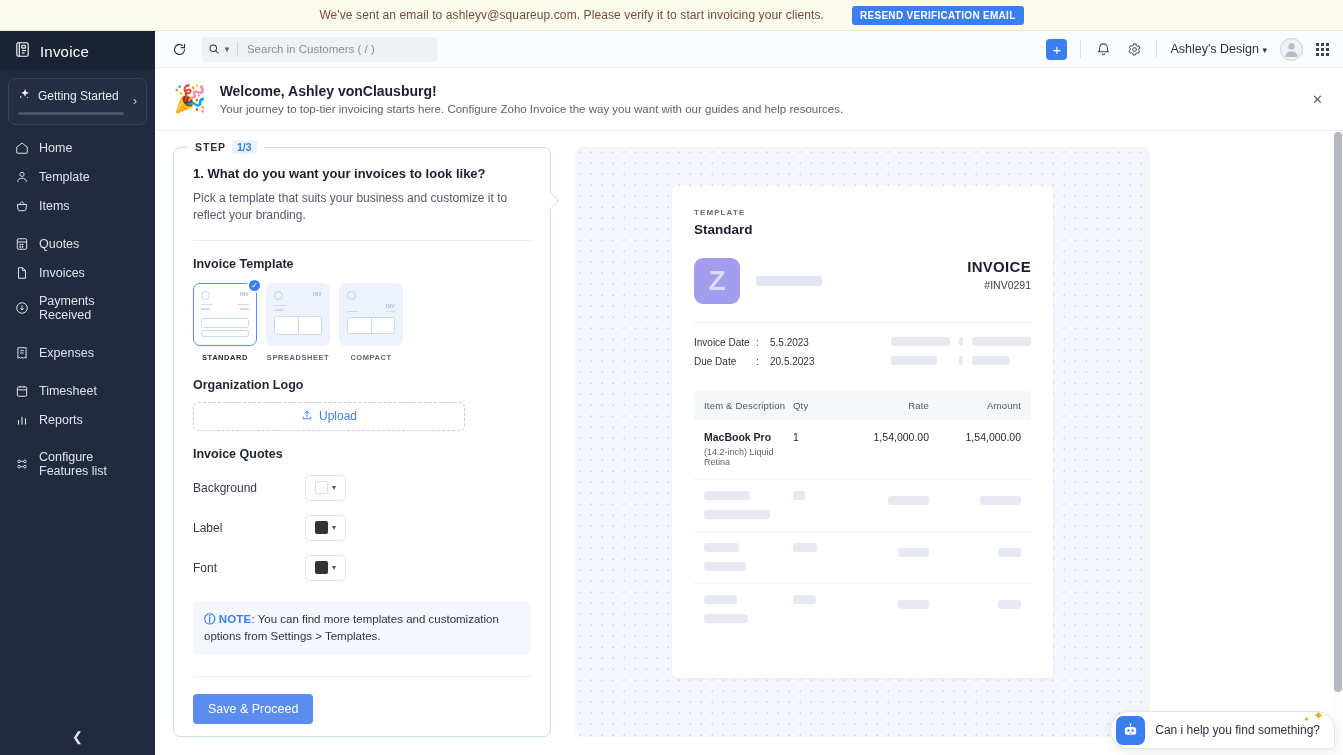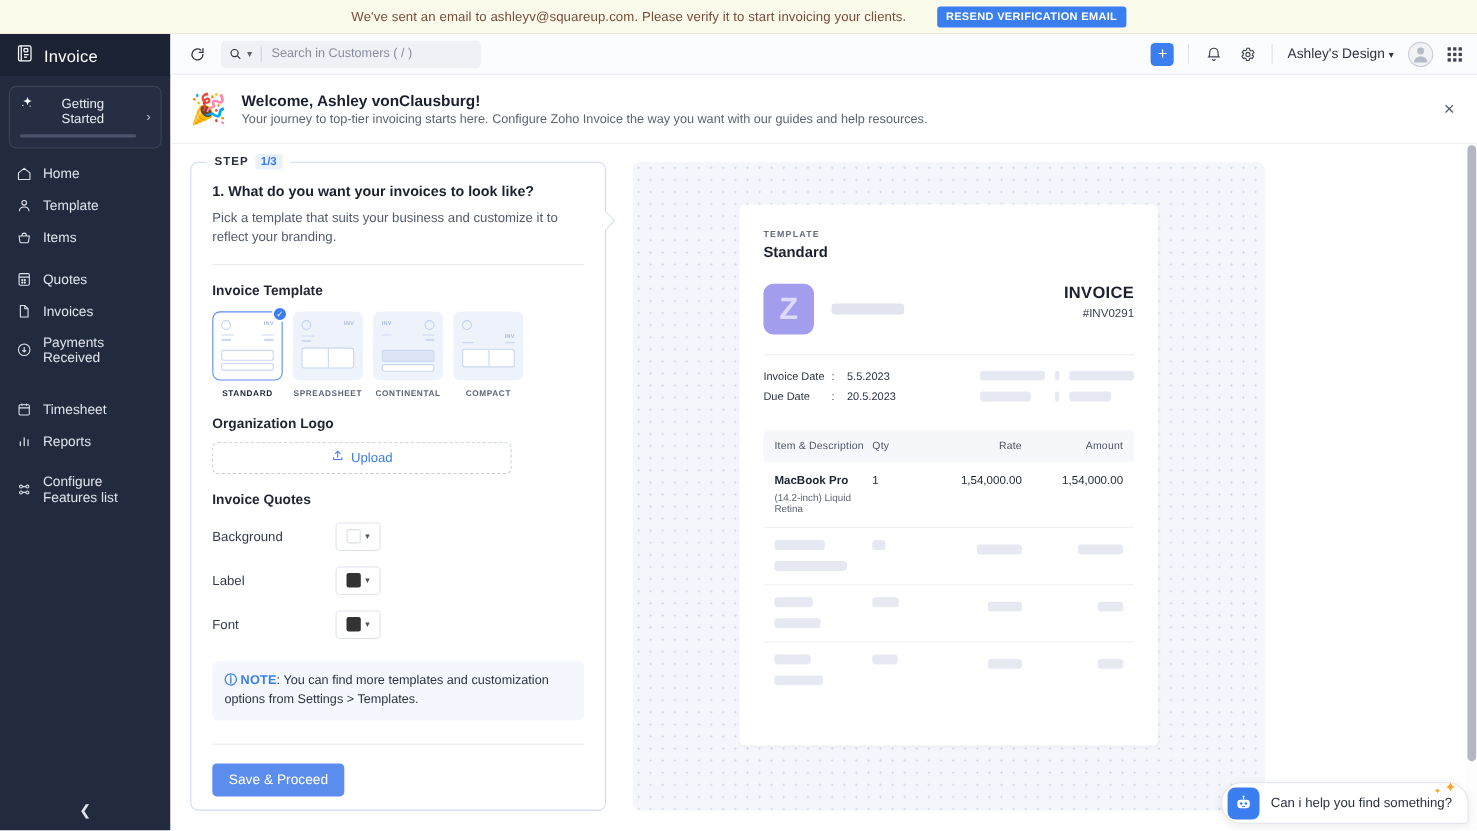--- a/index.html
+++ b/index.html
@@ -37,21 +37,21 @@
     height: 38px;
   }
   .brand-name { font-size: 15px; font-weight: 400; color: #ffffff; letter-spacing: .2px; }
   .gs-wrap { padding: 9px 8px 4px 8px; }
   .gs-card {
     border: 1px solid #3a4459; border-radius: 7px; background: #252e43;
     padding: 8px 9px 9px 9px; display: flex; align-items: flex-start; gap: 7px;
     cursor: pointer; position: relative;
   }
   .gs-left { flex: 1; }
-  .gs-row { display: flex; gap: 25px; }
+  .gs-row { display: flex; align-items: center; gap: 7px; }
   .gs-label { font-size: 12px; color: #e9ecf3; }
   .gs-bar { height: 3px; background: #49536b; border-radius: 2px; margin-top: 7px; width: 100%; }
   .gs-chev { color: #c3c9d6; font-size: 12px; align-self: center; margin-left: 2px; }
 
   .nav { margin-top: 4px; }
   .nav-item {
     display: flex; align-items: center; gap: 10px;
     padding: 7px 14px; font-size: 12.5px; color: #dfe3ec; cursor: pointer;
   }
   .nav-item .ico { width: 15px; height: 15px; display: flex; align-items: center; justify-content: center; flex: 0 0 15px; }
@@ -351,20 +351,30 @@
           <svg width="14" height="14" viewBox="0 0 24 24" fill="none" stroke="#dfe3ec" stroke-width="1.7">
             <circle cx="12" cy="12" r="9"></circle>
               <path d="M12 7.5v8M9 12.5l3 3 3-3"></path>
           </svg>
         </span>
         <span>Payments Received</span>
       </div>
 
       <div class="nav-spacer"></div>
 
+      <div class="nav-item">
+        <span class="ico">
+          <svg width="14" height="14" viewBox="0 0 24 24" fill="none" stroke="#dfe3ec" stroke-width="1.7">
+            <path d="M5 3h14v18l-2.3-1.6L14.4 21l-2.4-1.6L9.6 21l-2.3-1.6L5 21z"></path>
+            <line x1="9" y1="8" x2="15" y2="8"></line>
+              <line x1="9" y1="12" x2="15" y2="12"></line>
+          </svg>
+        </span>
+        <span>Expenses</span>
+      </div>
 
       <div class="nav-spacer"></div>
 
       <div class="nav-item">
         <span class="ico">
           <svg width="14" height="14" viewBox="0 0 24 24" fill="none" stroke="#dfe3ec" stroke-width="1.7">
             <rect x="4" y="5" width="16" height="16" rx="2"></rect>
               <line x1="4" y1="10" x2="20" y2="10"></line>
             <line x1="8.5" y1="3" x2="8.5" y2="6.5"></line>
               <line x1="15.5" y1="3" x2="15.5" y2="6.5"></line>
@@ -521,40 +531,20 @@
               <div class="th-line" style="width:12px;margin-top:5px;"></div>
               <div class="th-line" style="width:9px;margin-top:3px;"></div>
               <div class="th-box" style="height:19px;margin-top:5px;display:flex;">
                 <div style="flex:1;border-right:1px solid #c9d7f2;"></div>
                   <div style="flex:1;"></div>
               </div>
             </div>
             <div class="tpl-name">SPREADSHEET</div>
           </div>
 
-          <div class="tpl">
-            <div class="tpl-thumb">
-              <div style="display:flex;align-items:flex-start;justify-content:space-between;">
-                <div class="th-inv">INV</div>
-                  <div class="th-circ"></div>
-              </div>
-              <div style="display:flex;justify-content:space-between;margin-top:4px;">
-                <div>
-                    <div class="th-line" style="width:9px;"></div>
-                  </div>
-                <div>
-                    <div class="th-line" style="width:11px;"></div>
-                    <div class="th-line" style="width:8px;margin-top:3px;margin-left:3px;"></div>
-                  </div>
-              </div>
-              <div class="th-box th-fill" style="height:11px;margin-top:8px;"></div>
-              <div class="th-box" style="height:7px;margin-top:2px;"></div>
-            </div>
-            <div class="tpl-name">CONTINENTAL</div>
-          </div>
 
           <div class="tpl">
             <div class="tpl-thumb">
               <div class="th-circ"></div>
               <div style="display:flex;justify-content:flex-end;">
                   <div class="th-inv" style="margin-top:3px;">INV</div>
                 </div>
               <div style="display:flex;justify-content:space-between;margin-top:2px;">
                 <div class="th-line" style="width:11px;"></div>
                 <div class="th-line" style="width:9px;"></div>

